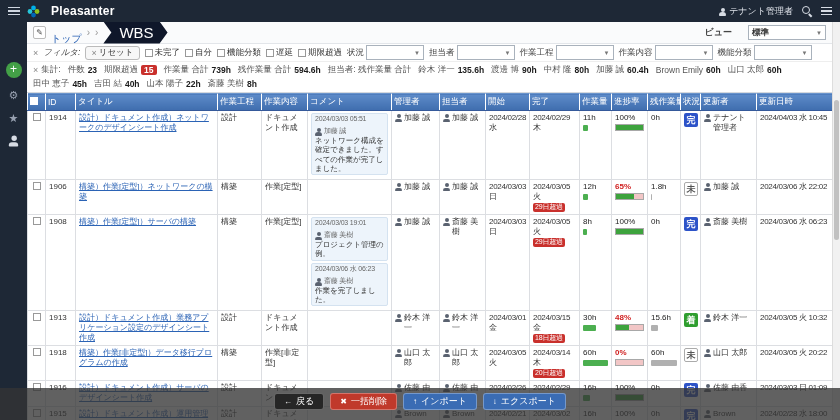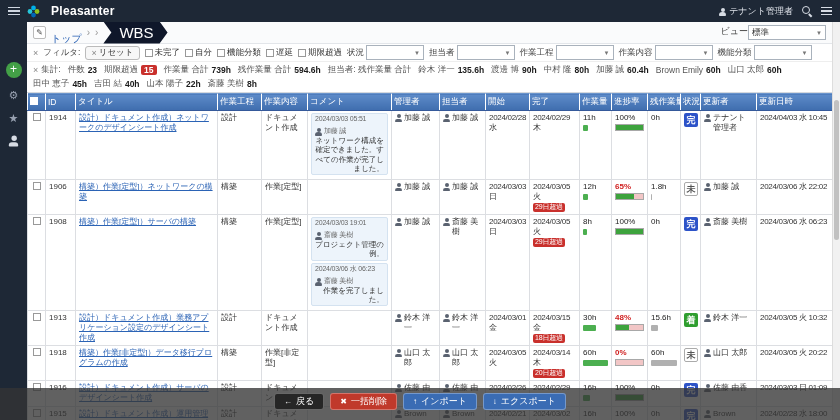--- a/index.html
+++ b/index.html
@@ -41,29 +41,29 @@
   .scrollbar { position:absolute; top:22px; right:0; width:8px; bottom:0; background:#f1f1f1; border-left:1px solid #ddd; z-index:18; }
   .scroll-thumb { position:absolute; top:78px; left:1px; width:5px; height:140px; background:#c1c1c1; border-radius:3px; }
 
   
   .bc-bar { height:22px; display:flex; align-items:center; padding:0 6px; background:#fafbfc; border-bottom:1px solid #e3e6ea; font-size:10px; gap:5px; }
   .bc-edit { width:13px; height:13px; border:1px solid #bbb; border-radius:2px; display:flex; align-items:center; justify-content:center; font-size:8px; color:#555; background:#fff; cursor:pointer; }
   .bc-link { color:#2b63b5; text-decoration:none; cursor:pointer;margin-top:12px; }
   .bc-sep { color:#999; font-size:10px; }
   .bc-current { background:#0f172a; color:#fff; padding:2px 14px 3px 16px; font-size:15px;
     clip-path:polygon(0 0, calc(100% - 8px) 0, 100% 50%, calc(100% - 8px) 100%, 0 100%, 8px 50%); }
-  .view-box { margin-left:auto; display:flex; gap:0; font-size:9px; color:#444; }
+  .view-box { margin-left:auto; display:flex; align-items:center; gap:16px; font-size:9px; color:#444;font-weight:bold; }
   .select { border:1px solid #a9b2bc; background:#fff; height:15px; display:flex; align-items:center; justify-content:space-between; padding:0 3px; min-width:58px; font-size:8.5px; color:#333; cursor:pointer; }
   .view-select { min-width:78px; }
   .arrow { color:#777; font-size:6px; margin-left:3px; }
 
   
   .filter-bar { height:18px; display:flex; align-items:center; gap:5px; padding:0 6px; font-size:8.5px; color:#333; border-bottom:1px solid #eee; background:#fff; white-space:nowrap; }
   .x-icon { color:#888; font-size:9px; }
-  .bar-label { color:#444; }
+  .bar-label { color:#444;font-style:italic; }
   .reset-btn { display:flex; align-items:center; gap:2px; border:1px solid #bbb; border-radius:3px; background:#f7f7f7; padding:0 5px; height:14px; font-size:8.5px; color:#333; font-family:inherit; cursor:pointer; }
   .fgroup { display:contents; }
   .chk { display:flex; align-items:center; gap:2px; cursor:pointer; }
   .box { width:8px; height:8px; border:1px solid #999; background:#fff; display:inline-block; flex:none; }
   .fsel { display:flex; align-items:center; gap:2px; }
   .flabel { color:#444; }
 
   
   .agg-bar { padding:2px 6px; display:flex; flex-wrap:wrap; align-items:center; column-gap:7px; row-gap:2px; font-size:8.5px; color:#555; border-bottom:1px solid #d5d9de; background:#fff; min-height:30px; }
   .agg-item { display:inline-flex; gap:3px; align-items:center; cursor:pointer; }
@@ -75,21 +75,21 @@
   table.grid { width:805px; border-collapse:collapse; table-layout:fixed; }
   .grid thead th { background:linear-gradient(#5d8bc9,#3f6dae); color:#fff; font-weight:normal; font-size:8.5px; height:17px; border-right:1px solid rgba(255,255,255,.35); border-bottom:1px solid #35599a; border-top:1px solid #6a94cc; text-align:left; padding:0 2px; white-space:nowrap; overflow:hidden; cursor:pointer; }
   .grid tbody td { border:1px solid #dcdee2; padding:2px 3px; vertical-align:top; color:#333; font-size:8px; line-height:1.25; overflow:hidden; height:26px; }
   .c-center { text-align:center; }
   .hbox { border-color:#fff; background:#fff; }
   a.link { color:#2b63b5; text-decoration:underline; cursor:pointer; }
   .c-date { font-size:7.5px; letter-spacing:-0.3px; }
 
   .chip { background:#edf4fb; border:1px solid #d4e2f0; border-radius:2px; padding:1px 3px; margin-bottom:2px; }
   .chip-h { color:#666; display:flex; gap:3px; align-items:flex-start; flex-wrap:wrap; font-size:7px; letter-spacing:-0.2px; }
-  .chip-t { color:#333; font-size:7.5px;text-align:right; }
+  .chip-t { color:#333; font-size:7.5px; }
 
   .badge { display:inline-block; width:14px; height:14px; line-height:14px; text-align:center; color:#fff; font-size:9px; border-radius:2px; font-weight:bold; }
   .st-done { background:#2d53c8; }
   .st-started { background:#2f9e2f; }
   .st-not { background:#fff; border:1px solid #aaa; color:#555; line-height:12px; }
 
   .overdue { display:inline-block; background:#c9302c; color:#fff; font-size:7px; padding:0 2px; border-radius:2px; margin-top:1px; white-space:nowrap; letter-spacing:-0.2px; }
   .num { font-size:8px; color:#222; display:block; }
   .num.alert { color:#d02020; font-weight:bold; }
   .pbar { width:100%; height:7px; border:1px solid #a8a8a8; background:#f2c6c6; margin-top:1px; }

